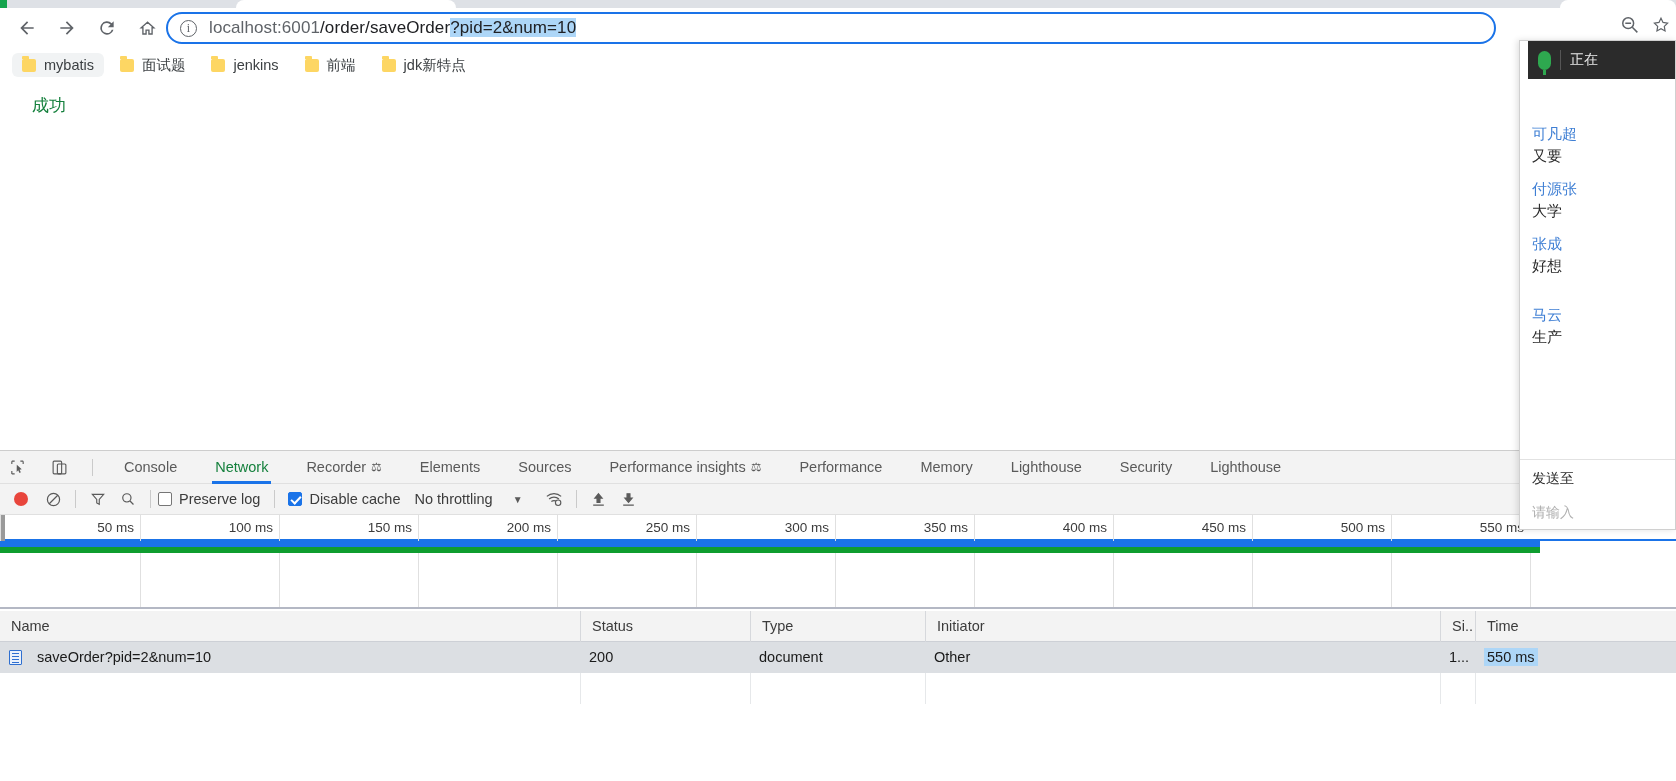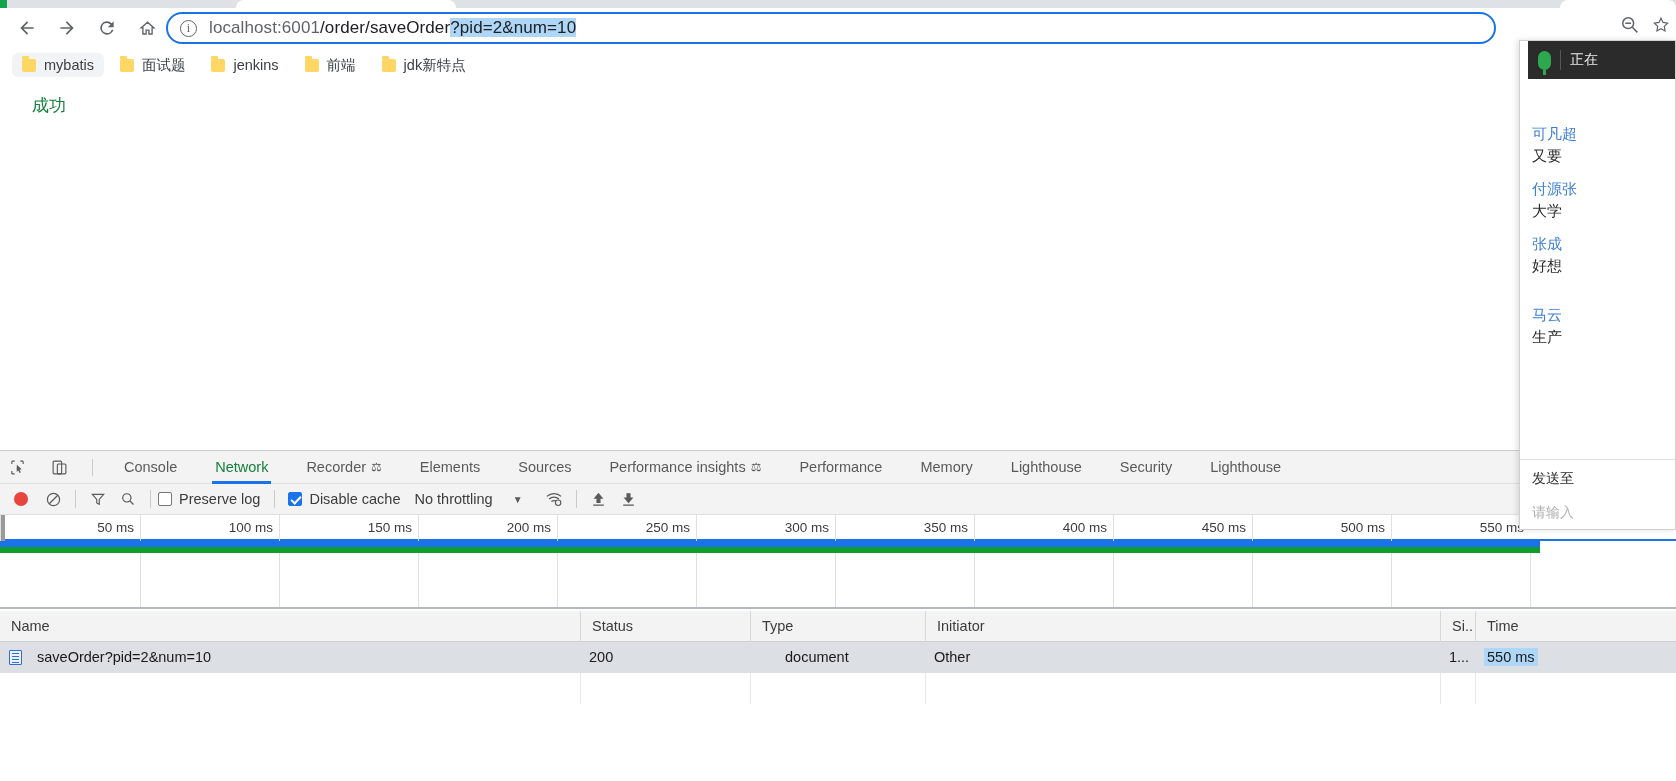--- a/index.html
+++ b/index.html
@@ -352,21 +352,21 @@
       <div class="th" style="left:1440px;width:35px">Si..</div>
       <div class="th" style="left:1475px;width:201px">Time</div>
     </div>
 
     <div class="row">
       <div class="doc-icon">
           <i></i>
         </div>
       <div class="td" style="left:28px;width:552px">saveOrder?pid=2&amp;num=10</div>
       <div class="td" style="left:580px;width:170px">200</div>
-      <div class="td" style="left:776px;width:175px">document</div>
+      <div class="td" style="left:750px;width:175px">document</div>
       <div class="td" style="left:925px;width:515px">Other</div>
       <div class="td" style="left:1440px;width:35px">1...</div>
       <div class="td" style="left:1475px;width:201px"><span class="time-sel">550 ms</span></div>
     </div>
 
     <div class="row2">
       <div class="rsep" style="left:580px"></div>
       <div class="rsep" style="left:750px"></div>
       <div class="rsep" style="left:925px"></div>
       <div class="rsep" style="left:1440px"></div>

